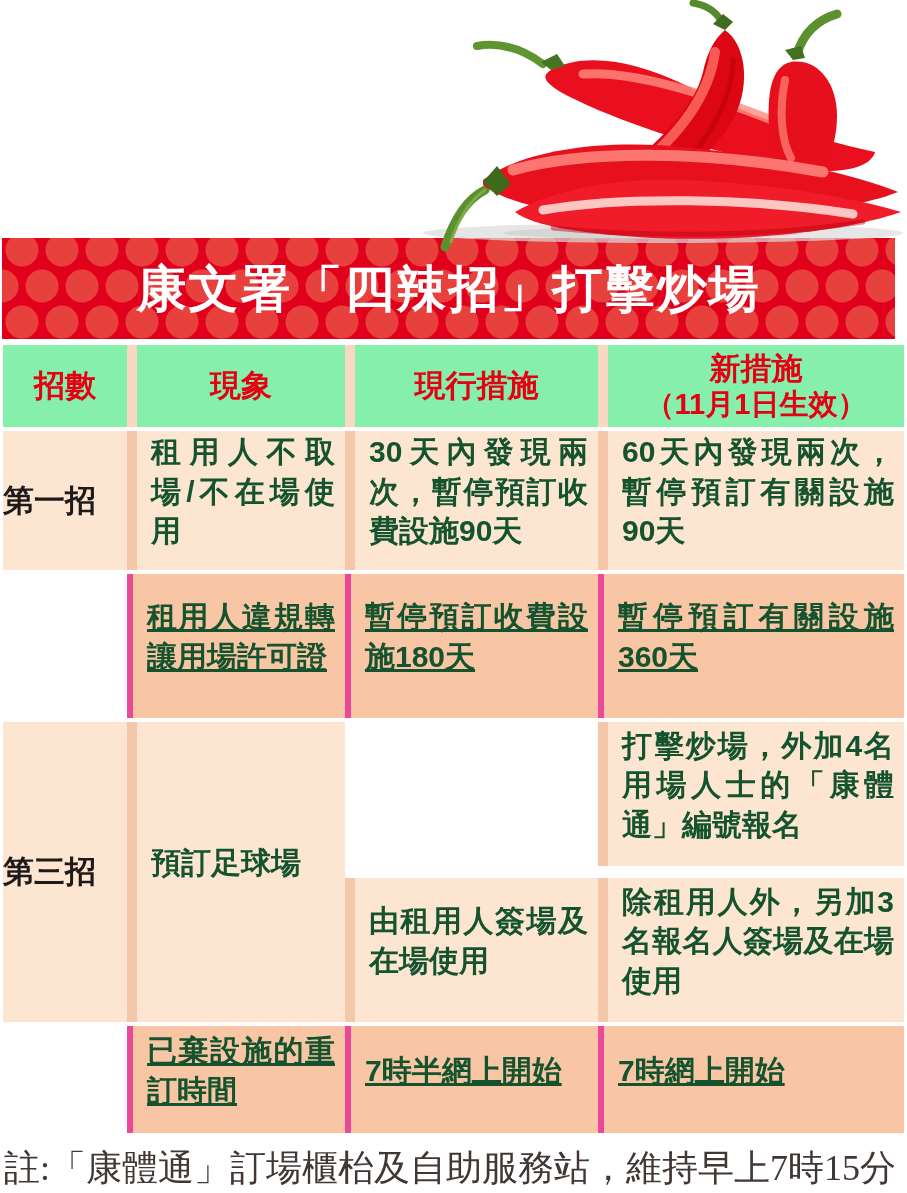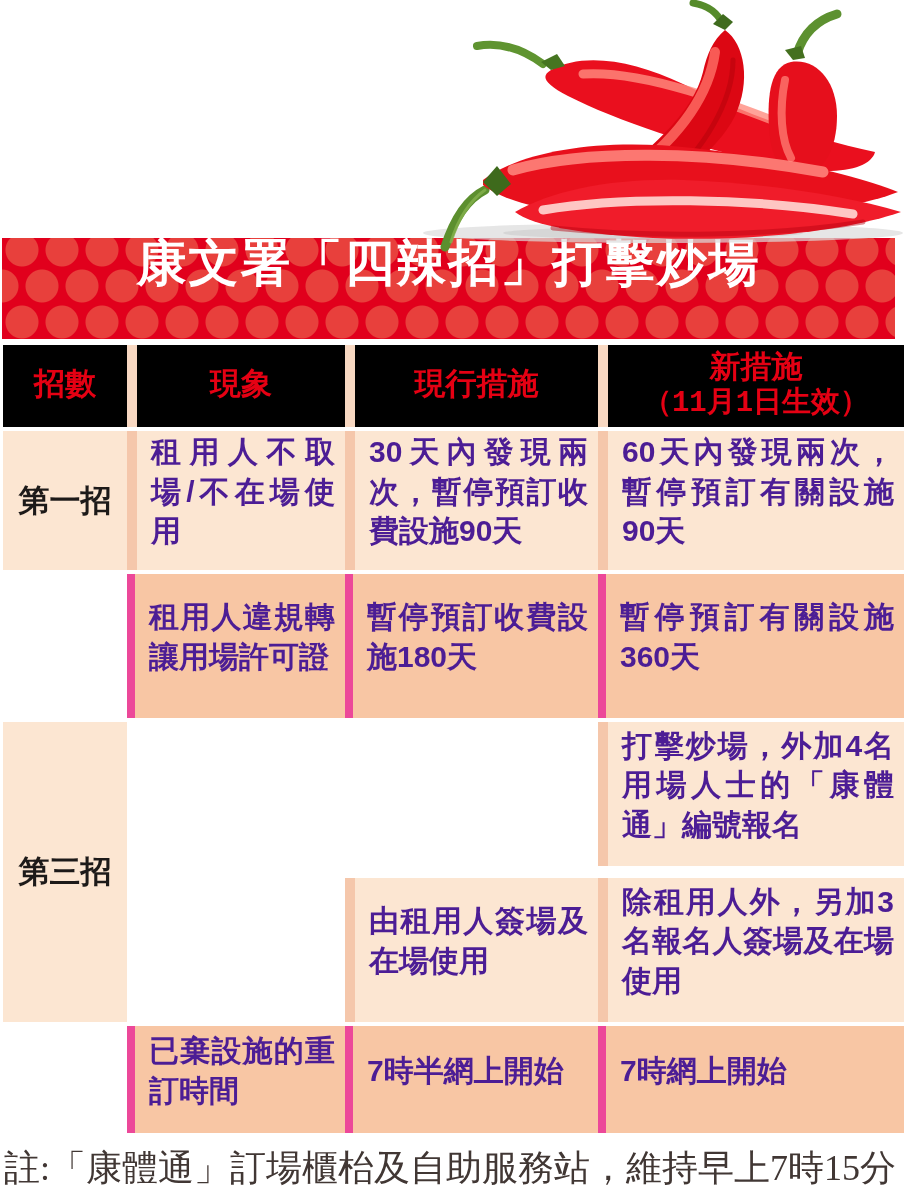--- a/index.html
+++ b/index.html
@@ -11,49 +11,49 @@
   .peppers{ position:absolute; left:393px; top:0; width:514px; height:252px; z-index:3; }
   
   .banner{
     position:absolute; left:2px; right:12px; top:238px; height:101px; z-index:1;
     background-color:#e1001c;
     background-image:
       radial-gradient(circle at 20px 18px, #e8403c 16px, rgba(0,0,0,0) 17px),
       radial-gradient(circle at 20px 18px, #e8403c 16px, rgba(0,0,0,0) 17px);
     background-size:40px 72px, 40px 72px;
     background-position:0 -6px, 20px 30px;
-    display:flex; align-items:flex-start; justify-content:center;
+    display:flex; align-items:center; justify-content:center;
   }
   .banner-title{
     color:#ffffff; font-size:50px; font-weight:bold; letter-spacing:2px;
     text-align:center; line-height:1;
   }
   
   .tbl{
     position:absolute; left:3px; top:345px; width:901px; z-index:2;
     display:grid;
     grid-template-columns:124px 218px 253px 1fr;
     grid-template-rows:82px 4px 139px 4px 144px 4px 144px 12px 144px 4px 107px;
   }
   .cell{ box-sizing:border-box; display:flex; align-items:center; }
   .cell .txt{ width:100%; }
   
   .b-head{ border-left:10px solid #f8d8c2; }
   .b-light{ border-left:10px solid #f5c7ab; }
-  .b-dark{ border-left:8px solid #ec4899; }
+  .b-dark{ border-left:6px solid #ec4899;text-decoration:underline; }
   
-  .head{ background:#000000; color:#e50013; font-weight:bold; font-size:31px;font-family:Liberation Mono, monospace; }
+  .head{ background:#86efac; color:#e50013; font-weight:bold; font-size:31px; }
   .light{ background:#fce6d2; }
   .dark{ background:#f8c6a4; }
   
   .head .txt{ text-align:center; line-height:1.18; }
   .head .sub{ font-size:29px; display:block; }
   .measure{ font-size:31px; font-weight:600; color:#1d1a19; justify-content:center; }
-  .measure .txt{ text-align:center; }
-  .body-cell{ font-size:30px; font-weight:600; color:#4c1d95; padding:6px 10px 24px 14px; line-height:1.32; }
+  .measure .txt{ text-align:left; }
+  .body-cell{ font-size:30px; font-weight:600; color:#14532d; padding:6px 10px 24px 14px; line-height:1.32; }
   .body-cell .txt{ text-align:justify; }
   
   .footnote{
     position:absolute; left:4px; top:1143px; width:899px; z-index:2;
     font-family:"Liberation Serif","DejaVu Serif",serif;
     font-size:36px; color:#413734; line-height:1.4;
   }
 </style>
 </head>
 <body>
@@ -143,20 +143,23 @@
     <div class="cell dark body-cell b-dark" style="grid-column:3;grid-row:5">
       <div class="txt">暫停預訂收費設施180天</div>
     </div>
     <div class="cell dark body-cell b-dark" style="grid-column:4;grid-row:5">
       <div class="txt">暫停預訂有關設施360天</div>
     </div>
 
     <div class="cell light measure" style="grid-column:1;grid-row:7 / span 3">
       <div class="txt">第三招</div>
     </div>
+    <div class="cell light body-cell b-light" style="grid-column:2;grid-row:7 / span 3">
+      <div class="txt">預訂足球場</div>
+    </div>
     <div class="cell light body-cell b-light" style="grid-column:4;grid-row:7">
       <div class="txt">打擊炒場，外加4名用場人士的「康體通」編號報名</div>
     </div>
     <div class="cell light body-cell b-light" style="grid-column:3;grid-row:9">
       <div class="txt">由租用人簽場及在場使用</div>
     </div>
     <div class="cell light body-cell b-light" style="grid-column:4;grid-row:9">
       <div class="txt">除租用人外，另加3名報名人簽場及在場使用</div>
     </div>
 

